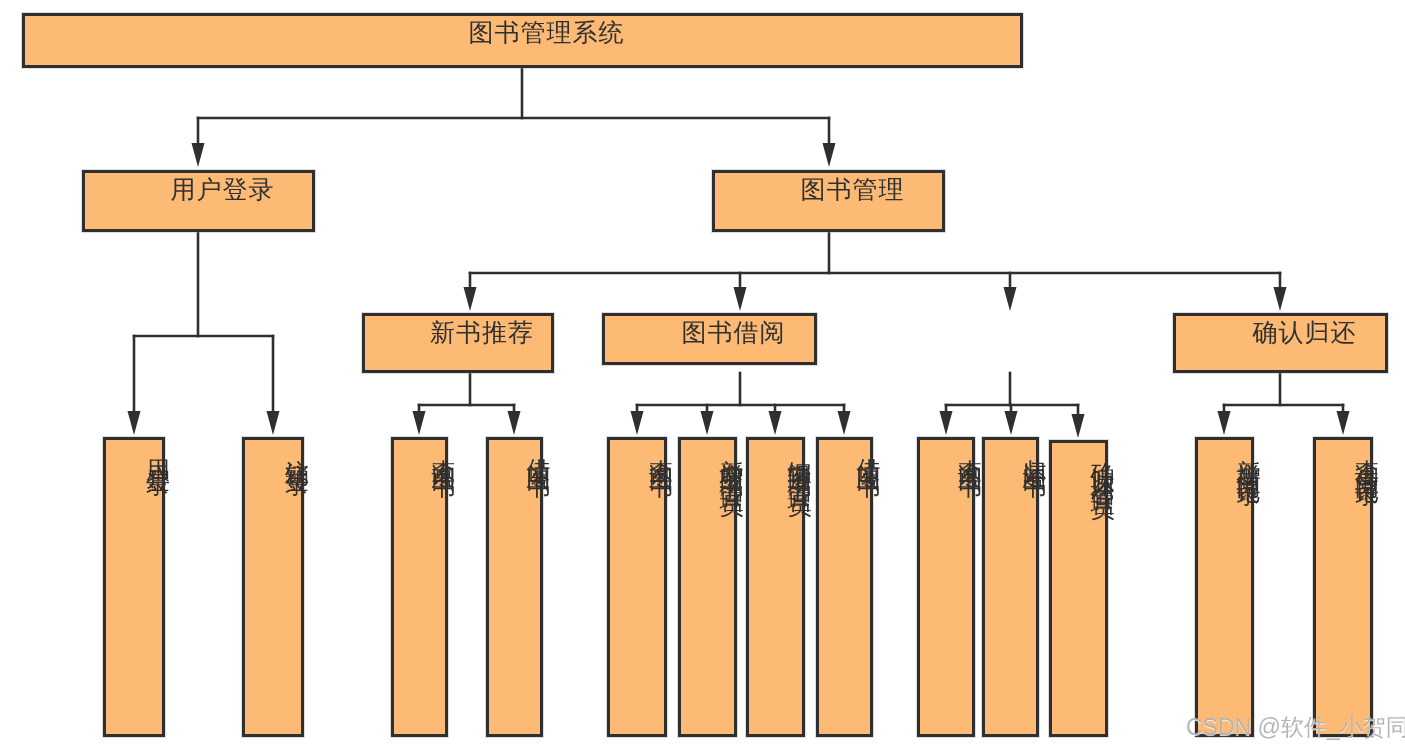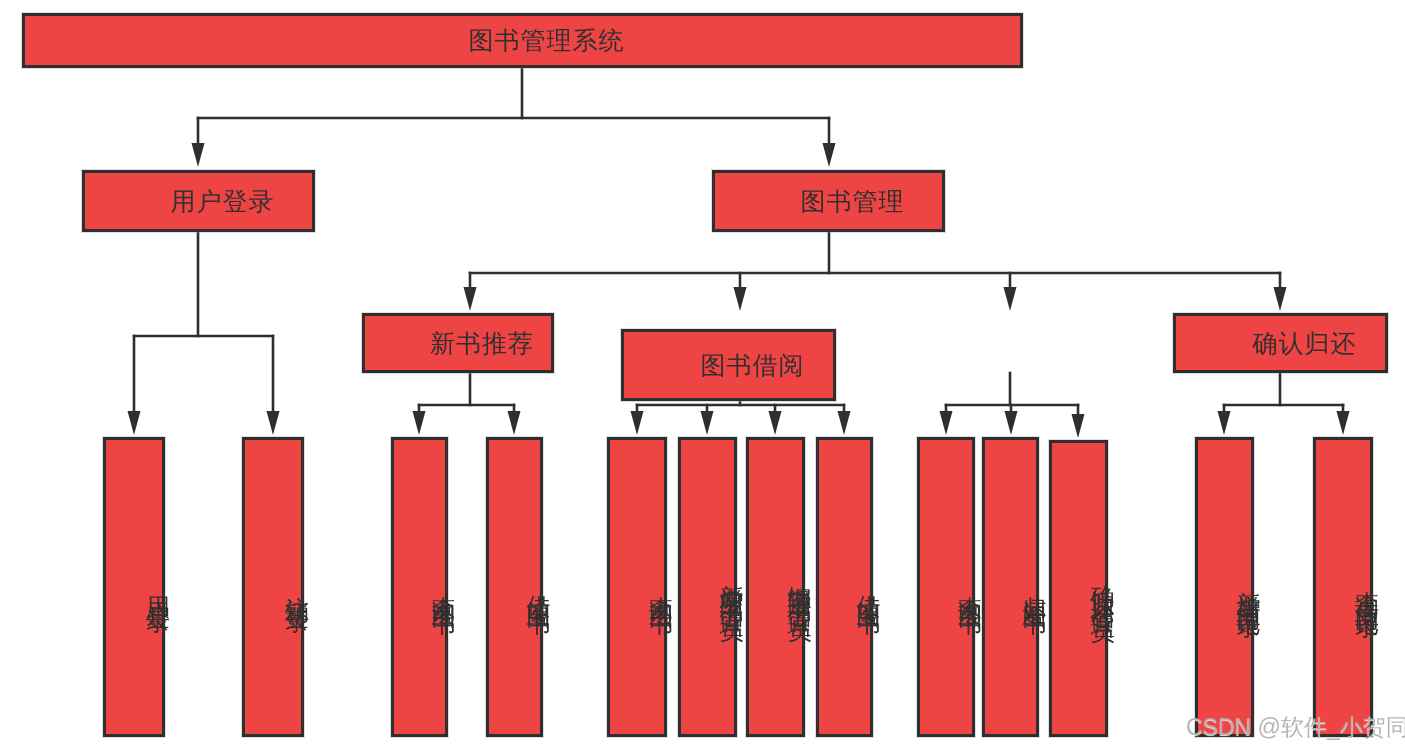--- a/index.html
+++ b/index.html
@@ -20,24 +20,24 @@
     z-index: 0;
   }
   .connectors line {
     stroke: #2f2f2f;
     stroke-width: 2.6;
     stroke-linecap: square;
   }
   .connectors polygon { fill: #2f2f2f; }
   .node {
     position: absolute;
-    background: #ef4444;
+    background: #fdba74;
     border: 3px solid #2f2f2f;
     display: flex;
-    align-items: center;
+    align-items: flex-start;
     justify-content: center;
     z-index: 1;
     box-shadow: 0 0 0 1px rgba(160,160,160,0.35);
     padding-left: 48px;
   }
   .hbox .lbl {
     font-size: 25px;
     letter-spacing: 1px;
     white-space: nowrap;
   }
@@ -127,21 +127,21 @@
   <div class="node hbox" style="left:82px; top:170px; width:233px; height:62px;">
     <span class="lbl">用户登录</span>
   </div>
   <div class="node hbox" style="left:712px; top:170px; width:233px; height:62px;">
     <span class="lbl">图书管理</span>
   </div>
 
   <div class="node hbox" style="left:362px; top:313px; width:192px; height:60px;">
     <span class="lbl">新书推荐</span>
   </div>
-  <div class="node hbox" style="left:621px; top:313px; width:215px; height:72px;margin-top:16px;">
+  <div class="node hbox" style="left:602px; top:313px; width:215px; height:52px;">
     <span class="lbl">图书借阅</span>
   </div>
   <div class="node hbox" style="left:1173px; top:313px; width:215px; height:60px;">
     <span class="lbl">确认归还</span>
   </div>
 
   <div class="node vbox" style="left:103px; top:437px; width:62px; height:300px;">
     <span class="lbl">用户登录</span>
   </div>
   <div class="node vbox" style="left:242px; top:437px; width:62px; height:300px;">

